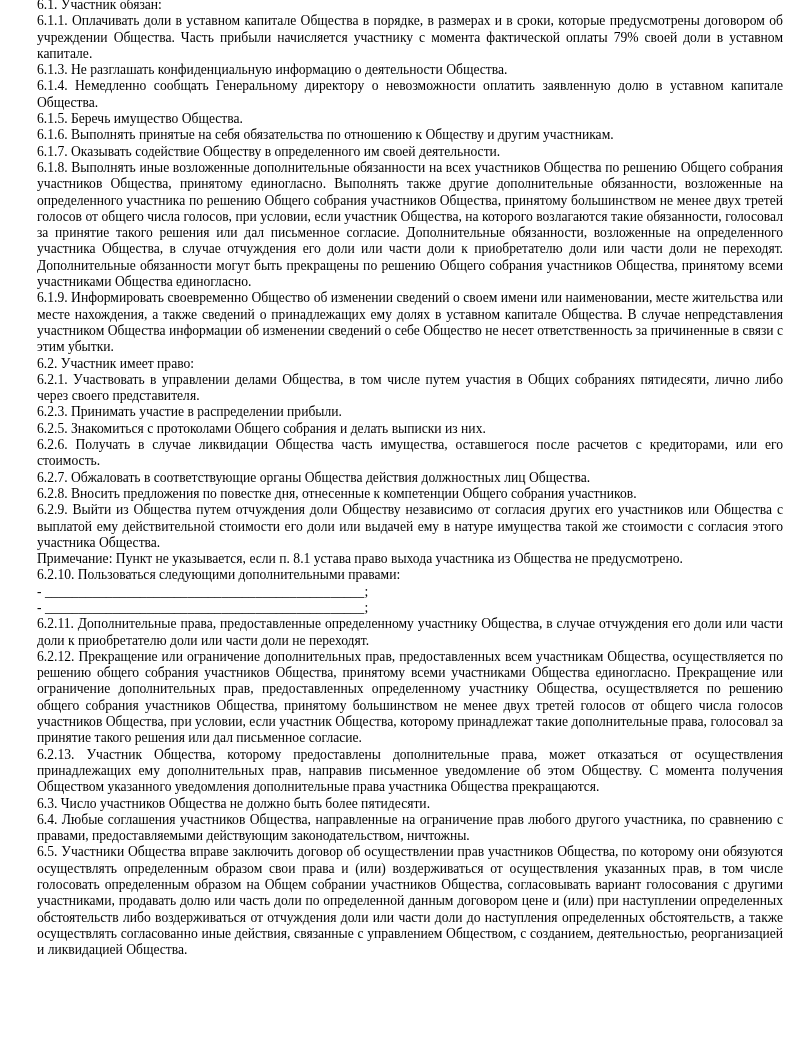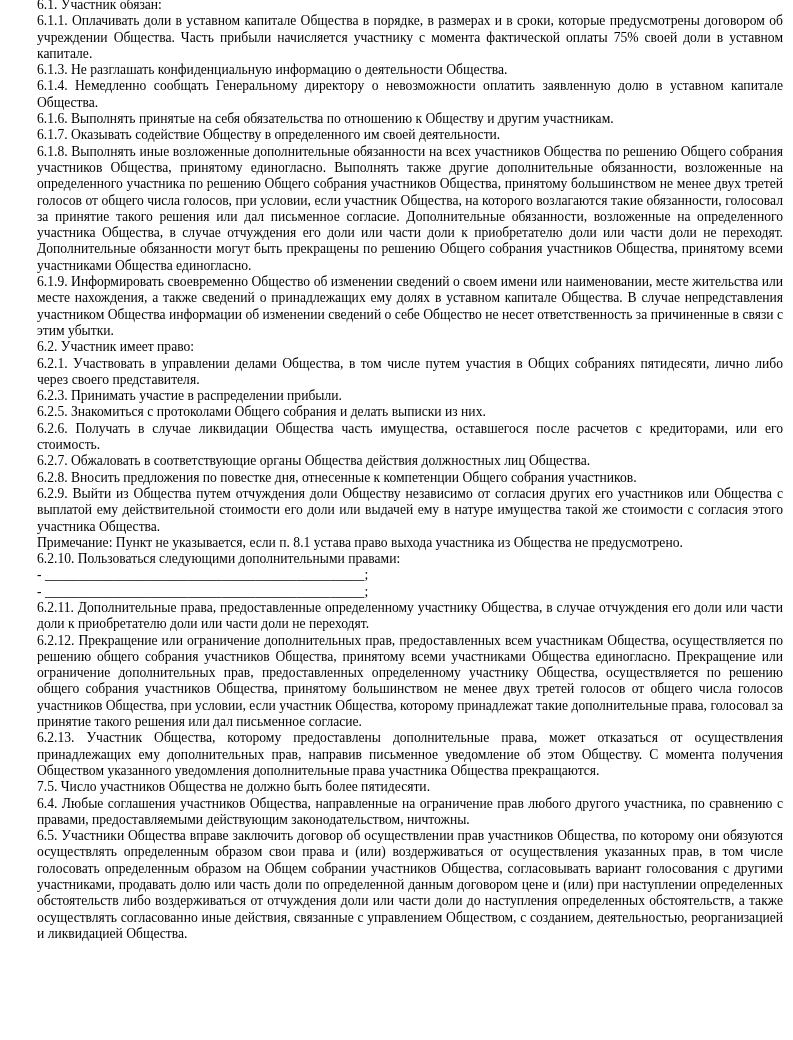--- a/index.html
+++ b/index.html
@@ -11,23 +11,24 @@
   .page { position: absolute; left: 37px; top: -3px; width: 746px; }
   .p { margin: 0; line-height: 16.3px; text-align: justify; text-align-last: left; }
   .blank { margin: 0; line-height: 16.3px; white-space: pre; }
 </style>
 </head>
 <body>
 
 <div class="page">
   <div id="group1">
       <p class="p">6.1. Участник обязан:</p>
-      <p class="p">6.1.1. Оплачивать доли в уставном капитале Общества в порядке, в размерах и в сроки, которые предусмотрены договором об учреждении Общества. Часть прибыли начисляется участнику с момента фактической оплаты 75% своей доли в уставном капитале.</p>
+      <p class="p">6.1.1. Оплачивать доли в уставном капитале Общества в порядке, в размерах и в сроки, которые предусмотрены договором об учреждении Общества. Часть прибыли начисляется участнику с момента фактической оплаты 79% своей доли в уставном капитале.</p>
       <p class="p">6.1.3. Не разглашать конфиденциальную информацию о деятельности Общества.</p>
       <p class="p">6.1.4. Немедленно сообщать Генеральному директору о невозможности оплатить заявленную долю в уставном капитале Общества.</p>
+      <p class="p">6.1.5. Беречь имущество Общества.</p>
       <p class="p">6.1.6. Выполнять принятые на себя обязательства по отношению к Обществу и другим участникам.</p>
       <p class="p">6.1.7. Оказывать содействие Обществу в определенного им своей деятельности.</p>
       <p class="p">6.1.8. Выполнять иные возложенные дополнительные обязанности на всех участников Общества по решению Общего собрания участников Общества, принятому единогласно. Выполнять также другие дополнительные обязанности, возложенные на определенного участника по решению Общего собрания участников Общества, принятому большинством не менее двух третей голосов от общего числа голосов, при условии, если участник Общества, на которого возлагаются такие обязанности, голосовал за принятие такого решения или дал письменное согласие. Дополнительные обязанности, возложенные на определенного участника Общества, в случае отчуждения его доли или части доли к приобретателю доли или части доли не переходят. Дополнительные обязанности могут быть прекращены по решению Общего собрания участников Общества, принятому всеми участниками Общества единогласно.</p>
       <p class="p">6.1.9. Информировать своевременно Общество об изменении сведений о своем имени или наименовании, месте жительства или месте нахождения, а также сведений о принадлежащих ему долях в уставном капитале Общества. В случае непредставления участником Общества информации об изменении сведений о себе Общество не несет ответственность за причиненные в связи с этим убытки.</p>
       <p class="p">6.2. Участник имеет право:</p>
       <p class="p">6.2.1. Участвовать в управлении делами Общества, в том числе путем участия в Общих собраниях пятидесяти, лично либо через своего представителя.</p>
       <p class="p">6.2.3. Принимать участие в распределении прибыли.</p>
       <p class="p">6.2.5. Знакомиться с протоколами Общего собрания и делать выписки из них.</p>
       <p class="p">6.2.6. Получать в случае ликвидации Общества часть имущества, оставшегося после расчетов с кредиторами, или его стоимость.</p>
       <p class="p">6.2.7. Обжаловать в соответствующие органы Общества действия должностных лиц Общества.</p>
@@ -37,18 +38,18 @@
       <p class="p">6.2.10. Пользоваться следующими дополнительными правами:</p>
     </div>
   <div id="blanks">
       <p class="blank">- _______________________________________________;</p>
       <p class="blank">- _______________________________________________;</p>
     </div>
   <div id="group2">
       <p class="p">6.2.11. Дополнительные права, предоставленные определенному участнику Общества, в случае отчуждения его доли или части доли к приобретателю доли или части доли не переходят.</p>
       <p class="p">6.2.12. Прекращение или ограничение дополнительных прав, предоставленных всем участникам Общества, осуществляется по решению общего собрания участников Общества, принятому всеми участниками Общества единогласно. Прекращение или ограничение дополнительных прав, предоставленных определенному участнику Общества, осуществляется по решению общего собрания участников Общества, принятому большинством не менее двух третей голосов от общего числа голосов участников Общества, при условии, если участник Общества, которому принадлежат такие дополнительные права, голосовал за принятие такого решения или дал письменное согласие.</p>
       <p class="p">6.2.13. Участник Общества, которому предоставлены дополнительные права, может отказаться от осуществления принадлежащих ему дополнительных прав, направив письменное уведомление об этом Обществу. С момента получения Обществом указанного уведомления дополнительные права участника Общества прекращаются.</p>
-      <p class="p">7.5. Число участников Общества не должно быть более пятидесяти.</p>
+      <p class="p">6.3. Число участников Общества не должно быть более пятидесяти.</p>
       <p class="p">6.4. Любые соглашения участников Общества, направленные на ограничение прав любого другого участника, по сравнению с правами, предоставляемыми действующим законодательством, ничтожны.</p>
       <p class="p">6.5. Участники Общества вправе заключить договор об осуществлении прав участников Общества, по которому они обязуются осуществлять определенным образом свои права и (или) воздерживаться от осуществления указанных прав, в том числе голосовать определенным образом на Общем собрании участников Общества, согласовывать вариант голосования с другими участниками, продавать долю или часть доли по определенной данным договором цене и (или) при наступлении определенных обстоятельств либо воздерживаться от отчуждения доли или части доли до наступления определенных обстоятельств, а также осуществлять согласованно иные действия, связанные с управлением Обществом, с созданием, деятельностью, реорганизацией и ликвидацией Общества.</p>
     </div>
 
 </div>
 
 </body></html>

